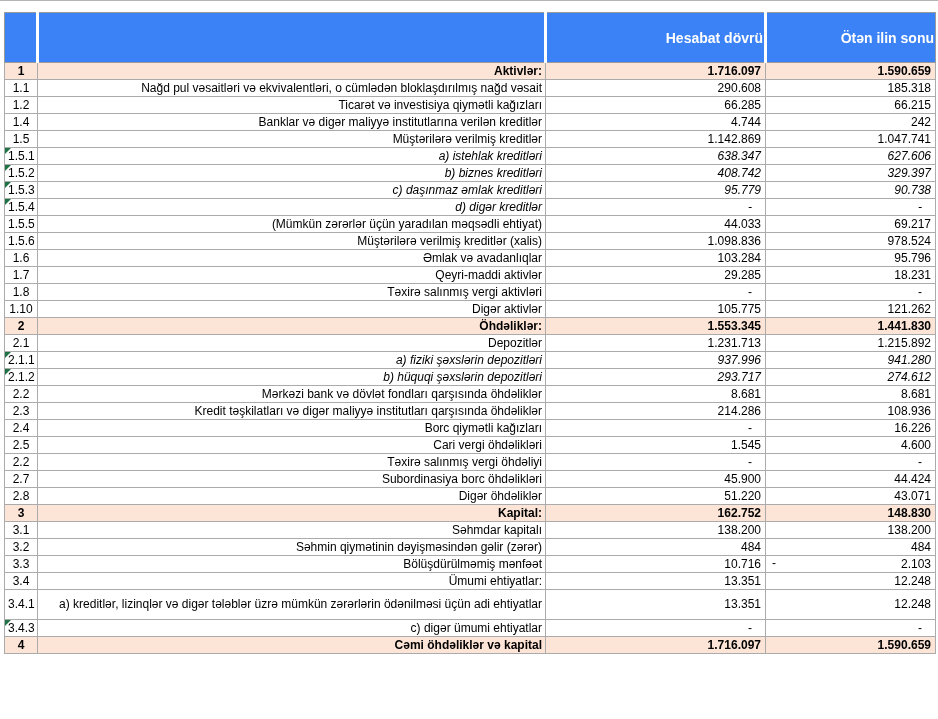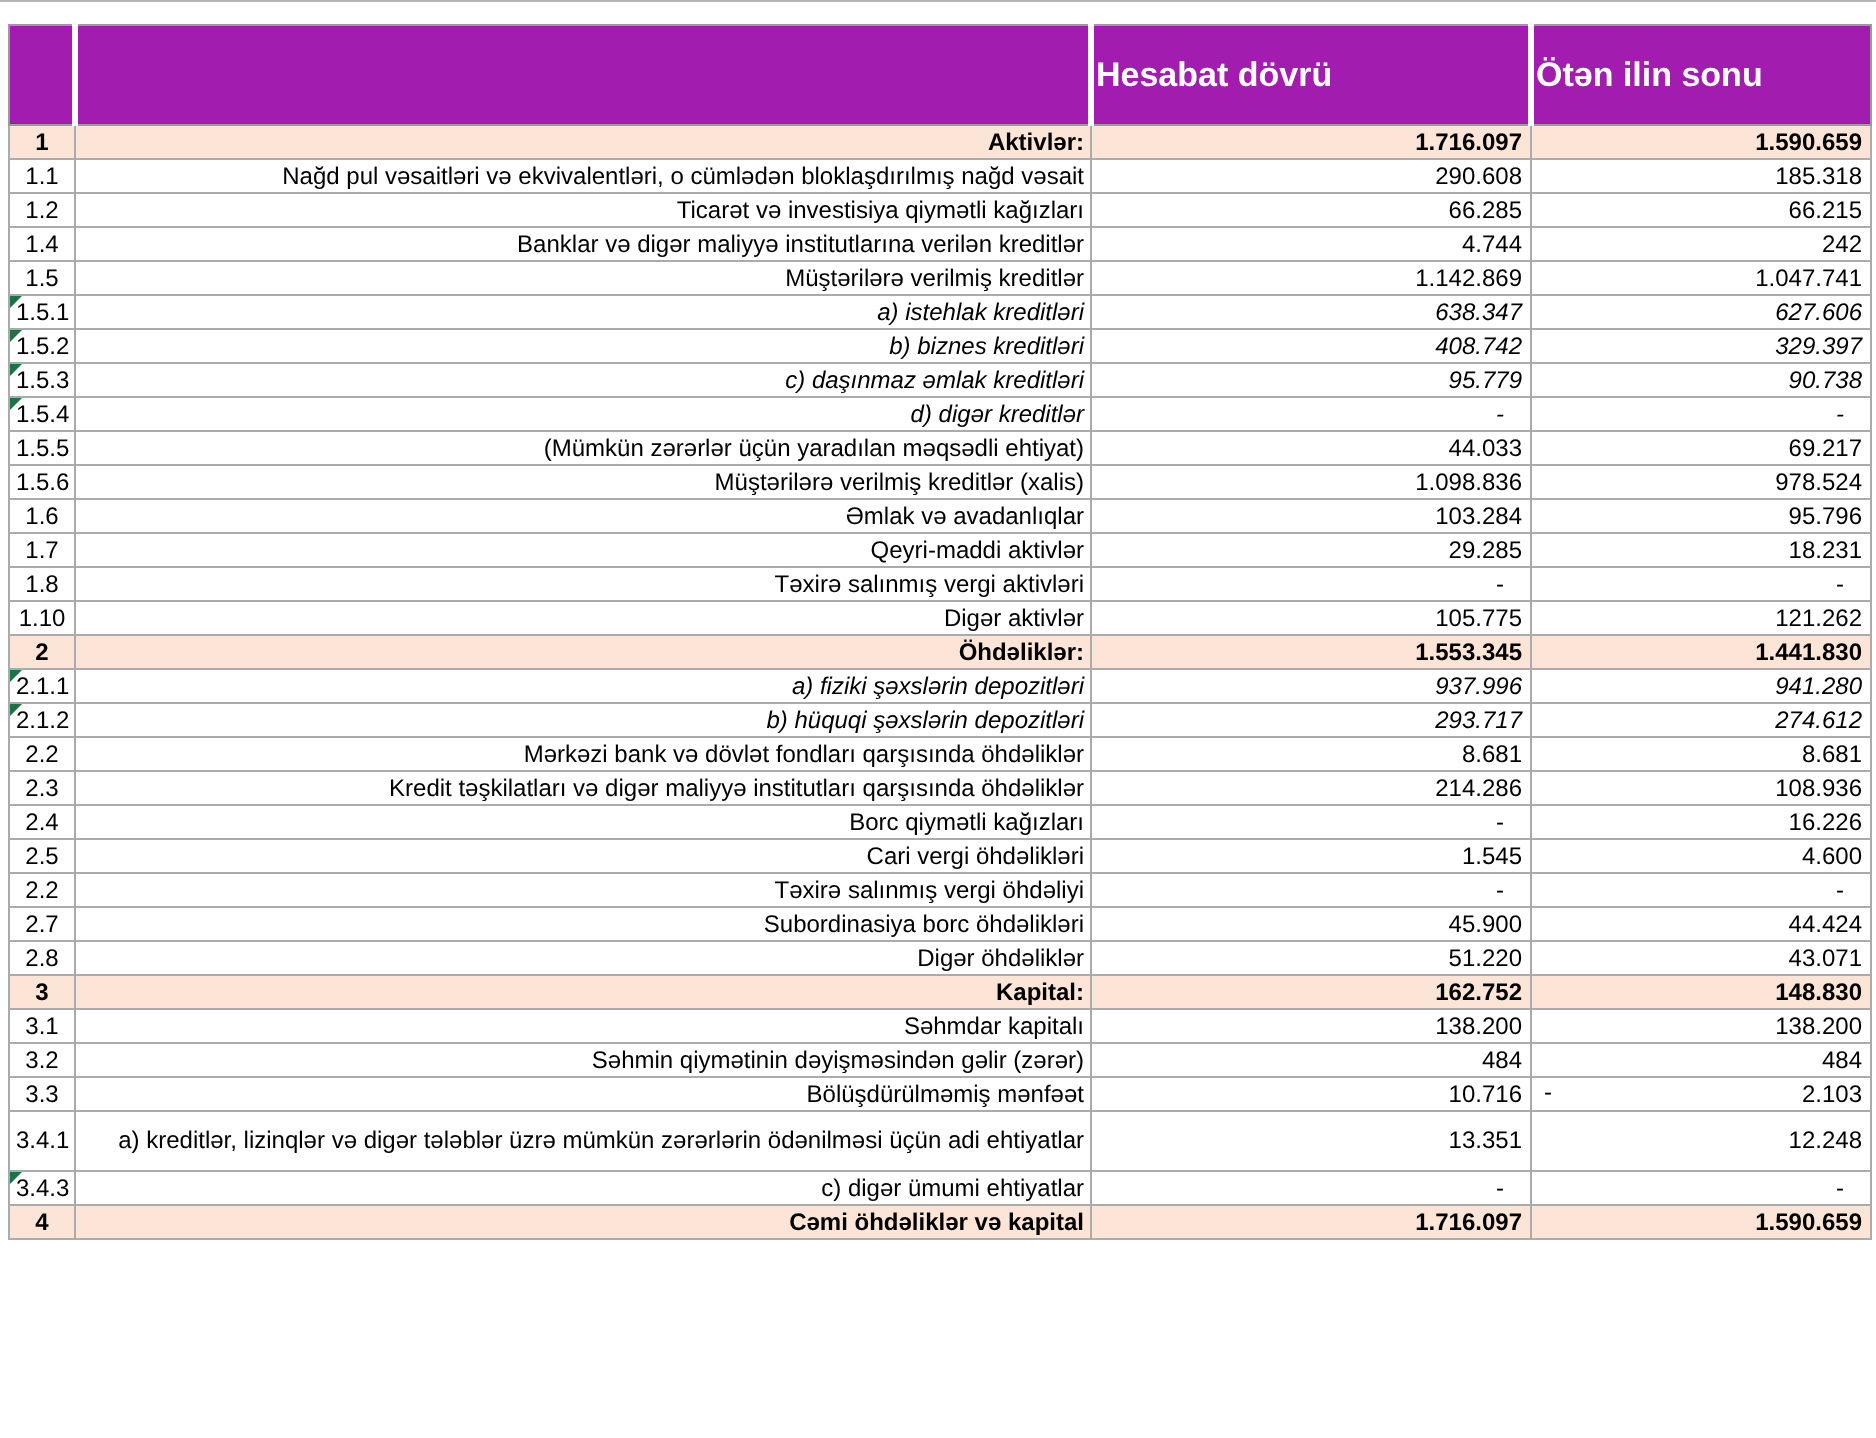--- a/index.html
+++ b/index.html
@@ -30,27 +30,27 @@
     table-layout: fixed;
     width: 931px;
   }
   col.w-num   { width: 33px; }
   col.w-label { width: 508px; }
   col.w-v1    { width: 220px; }
   col.w-v2    { width: 170px; }
 
   thead tr { height: 50px; }
   thead th {
-    background: #a21caf;
+    background: #3b82f6;
     color: #ffffff;
     font-weight: bold;
-    text-align: left;
+    text-align: right;
     vertical-align: middle;
     border: 1px solid #9b9b9b;
-    font-size: 17px;
+    font-size: 14px;
   }
   thead th + th { border-left: 3px solid #ffffff; }
 
   tbody tr { height: 17px; }
   tbody tr.tall { height: 30px; }
   tbody td {
     border: 1px solid #ababab;
     padding: 1px 3px;
     line-height: 13px;
     vertical-align: middle;
@@ -205,20 +205,26 @@
             <td class="c-label">Digər aktivlər</td>
             <td class="c-val">105.775</td>
             <td class="c-val">121.262</td>
           </tr>
           <tr class="section">
             <td class="c-num">2</td>
             <td class="c-label">Öhdəliklər:</td>
             <td class="c-val">1.553.345</td>
             <td class="c-val">1.441.830</td>
           </tr>
+          <tr>
+            <td class="c-num">2.1</td>
+            <td class="c-label">Depozitlər</td>
+            <td class="c-val">1.231.713</td>
+            <td class="c-val">1.215.892</td>
+          </tr>
           <tr class="italic">
             <td class="c-num">2.1.1<span class="err-marker"></span></td>
             <td class="c-label">a) fiziki şəxslərin depozitləri</td>
             <td class="c-val">937.996</td>
             <td class="c-val">941.280</td>
           </tr>
           <tr class="italic">
             <td class="c-num">2.1.2<span class="err-marker"></span></td>
             <td class="c-label">b) hüquqi şəxslərin depozitləri</td>
             <td class="c-val">293.717</td>
@@ -283,20 +289,26 @@
             <td class="c-label">Səhmin qiymətinin dəyişməsindən gəlir (zərər)</td>
             <td class="c-val">484</td>
             <td class="c-val">484</td>
           </tr>
           <tr>
             <td class="c-num">3.3</td>
             <td class="c-label">Bölüşdürülməmiş mənfəət</td>
             <td class="c-val">10.716</td>
             <td class="c-val"><span class="neg-minus">-</span>2.103</td>
           </tr>
+          <tr>
+            <td class="c-num">3.4</td>
+            <td class="c-label">Ümumi ehtiyatlar:</td>
+            <td class="c-val">13.351</td>
+            <td class="c-val">12.248</td>
+          </tr>
           <tr class="tall">
             <td class="c-num">3.4.1</td>
             <td class="c-label">a) kreditlər, lizinqlər və digər tələblər üzrə mümkün zərərlərin ödənilməsi üçün adi ehtiyatlar</td>
             <td class="c-val">13.351</td>
             <td class="c-val">12.248</td>
           </tr>
           <tr>
             <td class="c-num">3.4.3<span class="err-marker"></span></td>
             <td class="c-label">c) digər ümumi ehtiyatlar</td>
             <td class="c-val dash">-</td>

